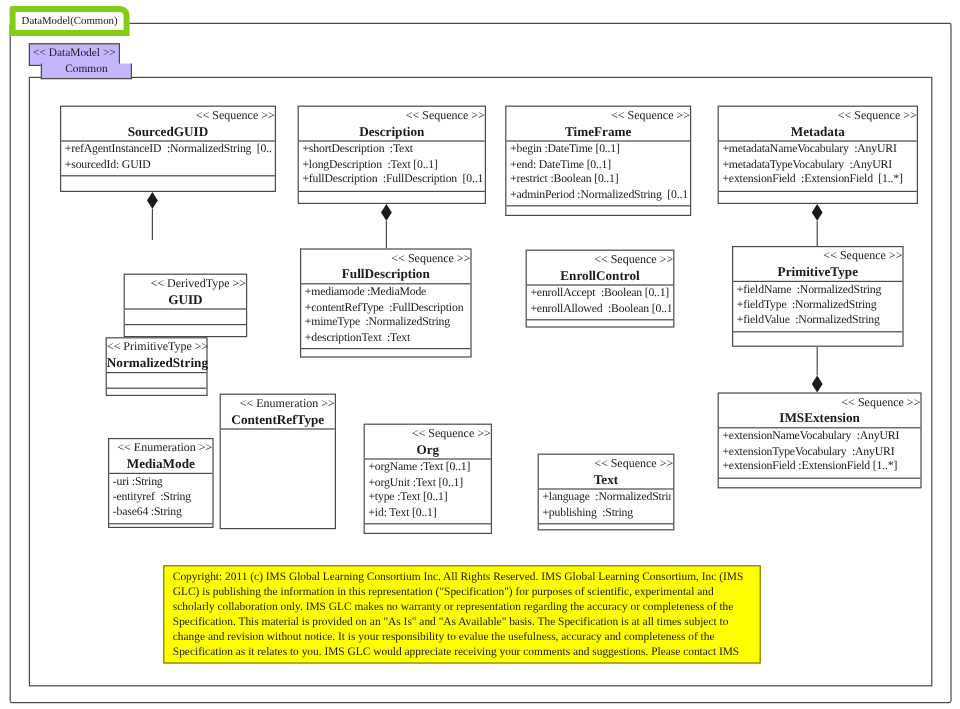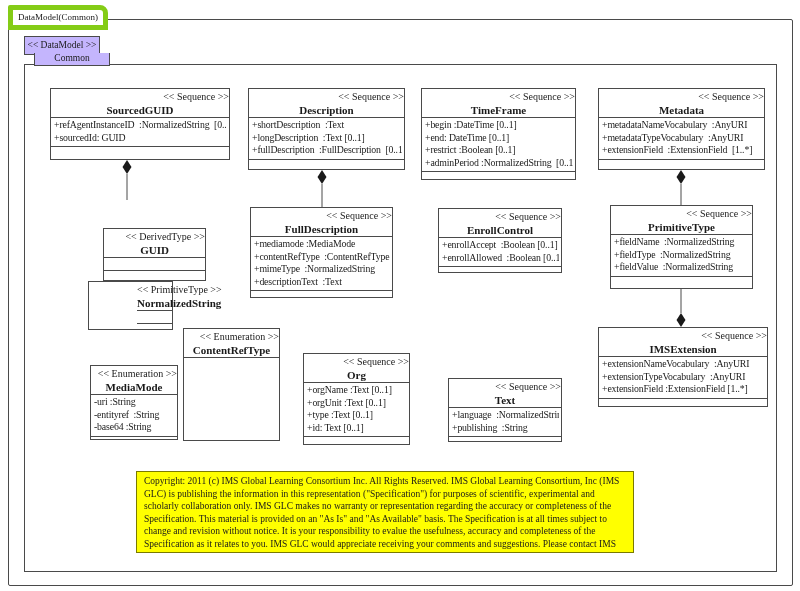--- a/index.html
+++ b/index.html
@@ -130,36 +130,36 @@
         <div class="uml-empty"></div>
       </div>
       <div class="uml-class" style="left: 103px; top: 200px; width: 103px; height: 53px; margin-top: 28px;">
         <div class="uml-head">
           <div class="uml-stereo">&lt;&lt; DerivedType &gt;&gt;</div>
           <div class="uml-cname">GUID</div>
         </div>
         <div class="uml-empty fixed"></div>
         <div class="uml-empty"></div>
       </div>
-      <div class="uml-class" style="left: 88px; top: 281px; width: 85px; height: 49px; padding-left: 48px;">
+      <div class="uml-class" style="left: 88px; top: 281px; width: 85px; height: 49px;">
         <div class="uml-head">
           <div class="uml-stereo">&lt;&lt; PrimitiveType  &gt;&gt;</div>
           <div class="uml-cname">NormalizedString</div>
         </div>
         <div class="uml-empty fixed"></div>
         <div class="uml-empty"></div>
       </div>
       <div class="uml-class" style="left: 250px; top: 207px; width: 143px; height: 91px;">
         <div class="uml-head">
           <div class="uml-stereo">&lt;&lt; Sequence &gt;&gt;</div>
           <div class="uml-cname">FullDescription</div>
         </div>
         <div class="uml-attrs">
           <div>+mediamode :MediaMode</div>
-          <div>+contentRefType  :ContentRefType</div>
+          <div>+contentRefType  :FullDescription</div>
           <div>+mimeType  :NormalizedString</div>
           <div>+descriptionText  :Text</div>
         </div>
         <div class="uml-empty"></div>
       </div>
       <div class="uml-class" style="left: 438px; top: 208px; width: 124px; height: 65px;">
         <div class="uml-head">
           <div class="uml-stereo">&lt;&lt; Sequence &gt;&gt;</div>
           <div class="uml-cname">EnrollControl</div>
         </div>

